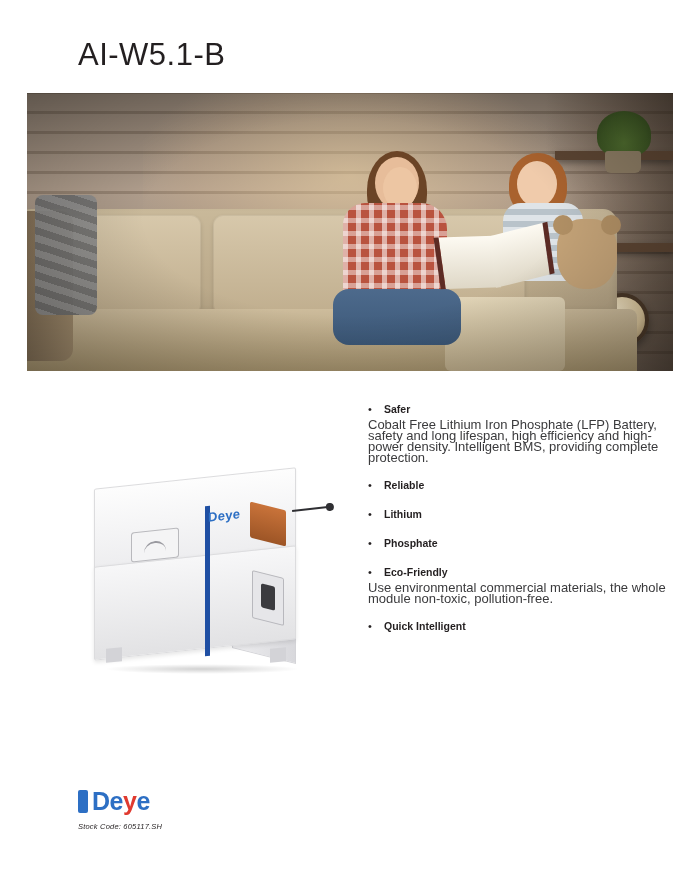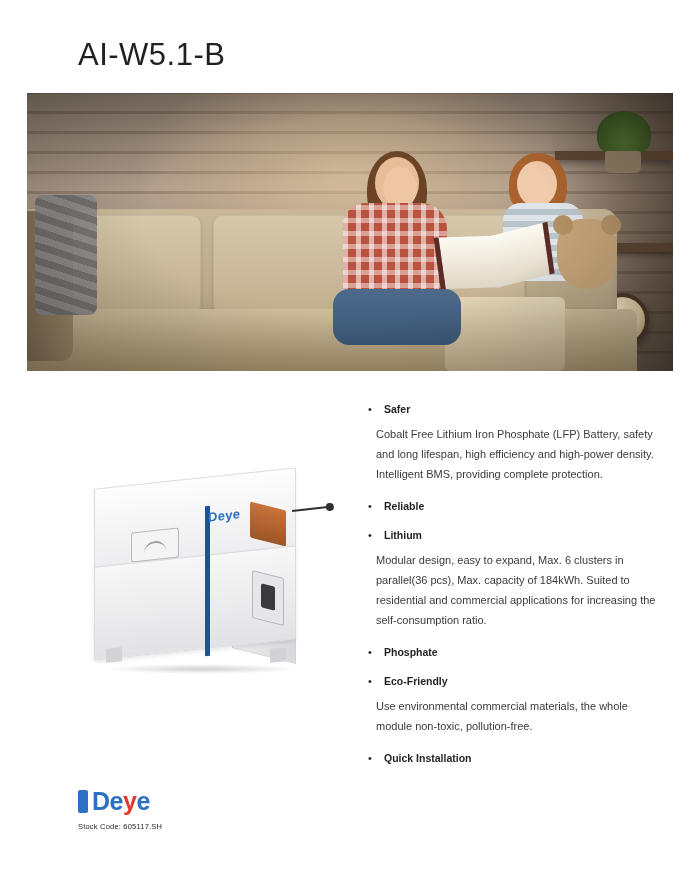--- a/index.html
+++ b/index.html
@@ -474,24 +474,24 @@
     flex: none;
   }
   .feature-title {
     font-size: 10.5px;
     font-weight: 700;
     line-height: 14px;
     color: #231f20;
     margin-left: 6px;
   }
   .feature-body {
-    font-size: 11px;
-    line-height: 20px;
+    font-size: 13px;
+    line-height: 11px;
     color: #3a3a3c;
-    margin: 8px;
+    margin: 0;
   }
 
   
   .footer {
     position: absolute;
     left: 78px;
     top: 786px;
     width: 260px;
   }
   .deye-logo {
@@ -514,20 +514,21 @@
   }
   .deye-word .d { color: #2d6fc4; }
   .deye-word .e1 { color: #2d6fc4; }
   .deye-word .y { color: #e03a2f; }
   .deye-word .e2 { color: #2d6fc4; }
   .stock-code {
     margin-top: 6px;
     font-size: 7.5px;
     color: #231f20;
     letter-spacing: 0.2px;
+    font-style: italic;
   }
 </style>
 </head>
 <body>
 
 <div class="page-title">AI-W5.1-B</div>
 
 <div class="hero">
   <div class="hero-scene"></div>
   <div class="hero-glow"></div>
@@ -606,43 +607,41 @@
       <span class="bullet">•</span>
       <span class="feature-title">Reliable</span>
     </div>
   </div>
 
   <div class="feature">
     <div class="feature-head">
       <span class="bullet">•</span>
       <span class="feature-title">Lithium</span>
     </div>
-    <p class="feature-body">Modular design, easy to expand, Max. 6 clusters in parallel(36 pcs), Max. capacity of 184kWh.
-Suited to residential and commercial applications for increasing the self-consumption ratio.</p>
   </div>
 
   <div class="feature">
     <div class="feature-head">
       <span class="bullet">•</span>
       <span class="feature-title">Phosphate</span>
     </div>
   </div>
 
   <div class="feature">
     <div class="feature-head">
       <span class="bullet">•</span>
       <span class="feature-title">Eco-Friendly</span>
     </div>
     <p class="feature-body">Use environmental commercial materials, the whole module non-toxic, pollution-free.</p>
   </div>
 
   <div class="feature">
     <div class="feature-head">
       <span class="bullet">•</span>
-      <span class="feature-title">Quick Installation</span>
+      <span class="feature-title">Quick Intelligent</span>
     </div>
   </div>
 
 </div>
 
 <div class="footer">
   <div class="deye-logo">
     <div class="deye-mark"></div>
     <div class="deye-word"><span class="d">D</span><span class="e1">e</span><span class="y">y</span><span class="e2">e</span></div>
   </div>

